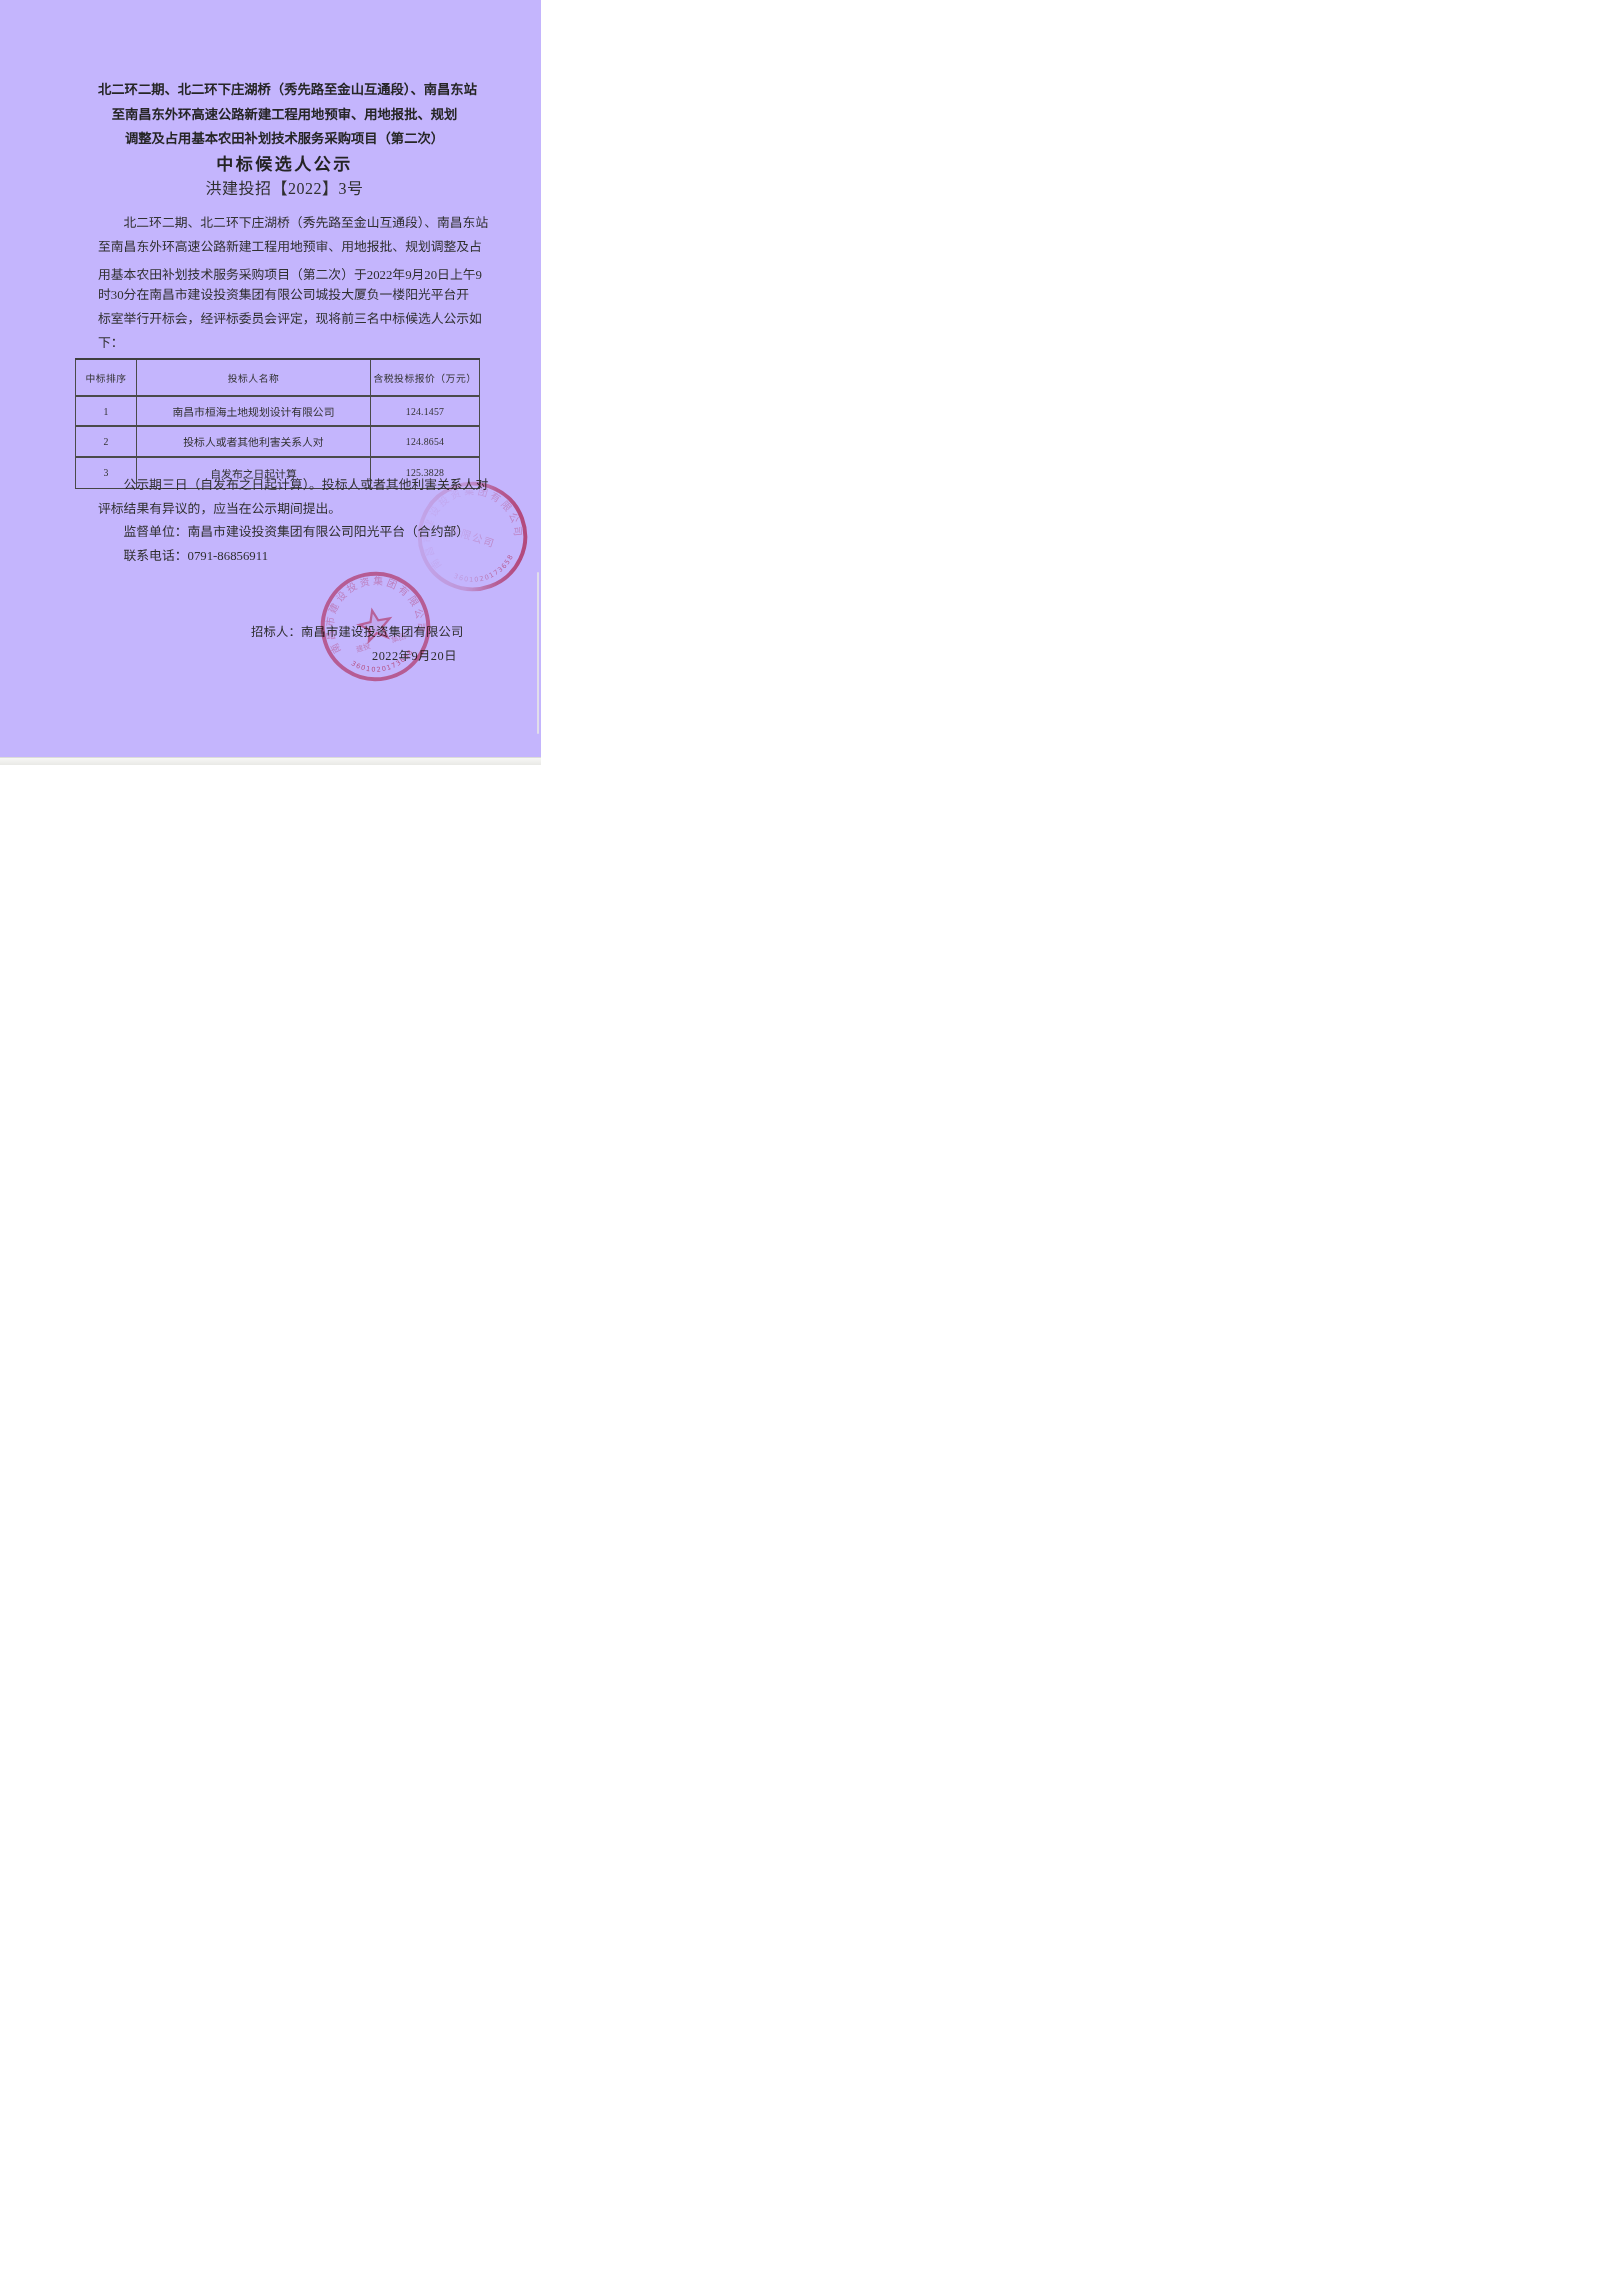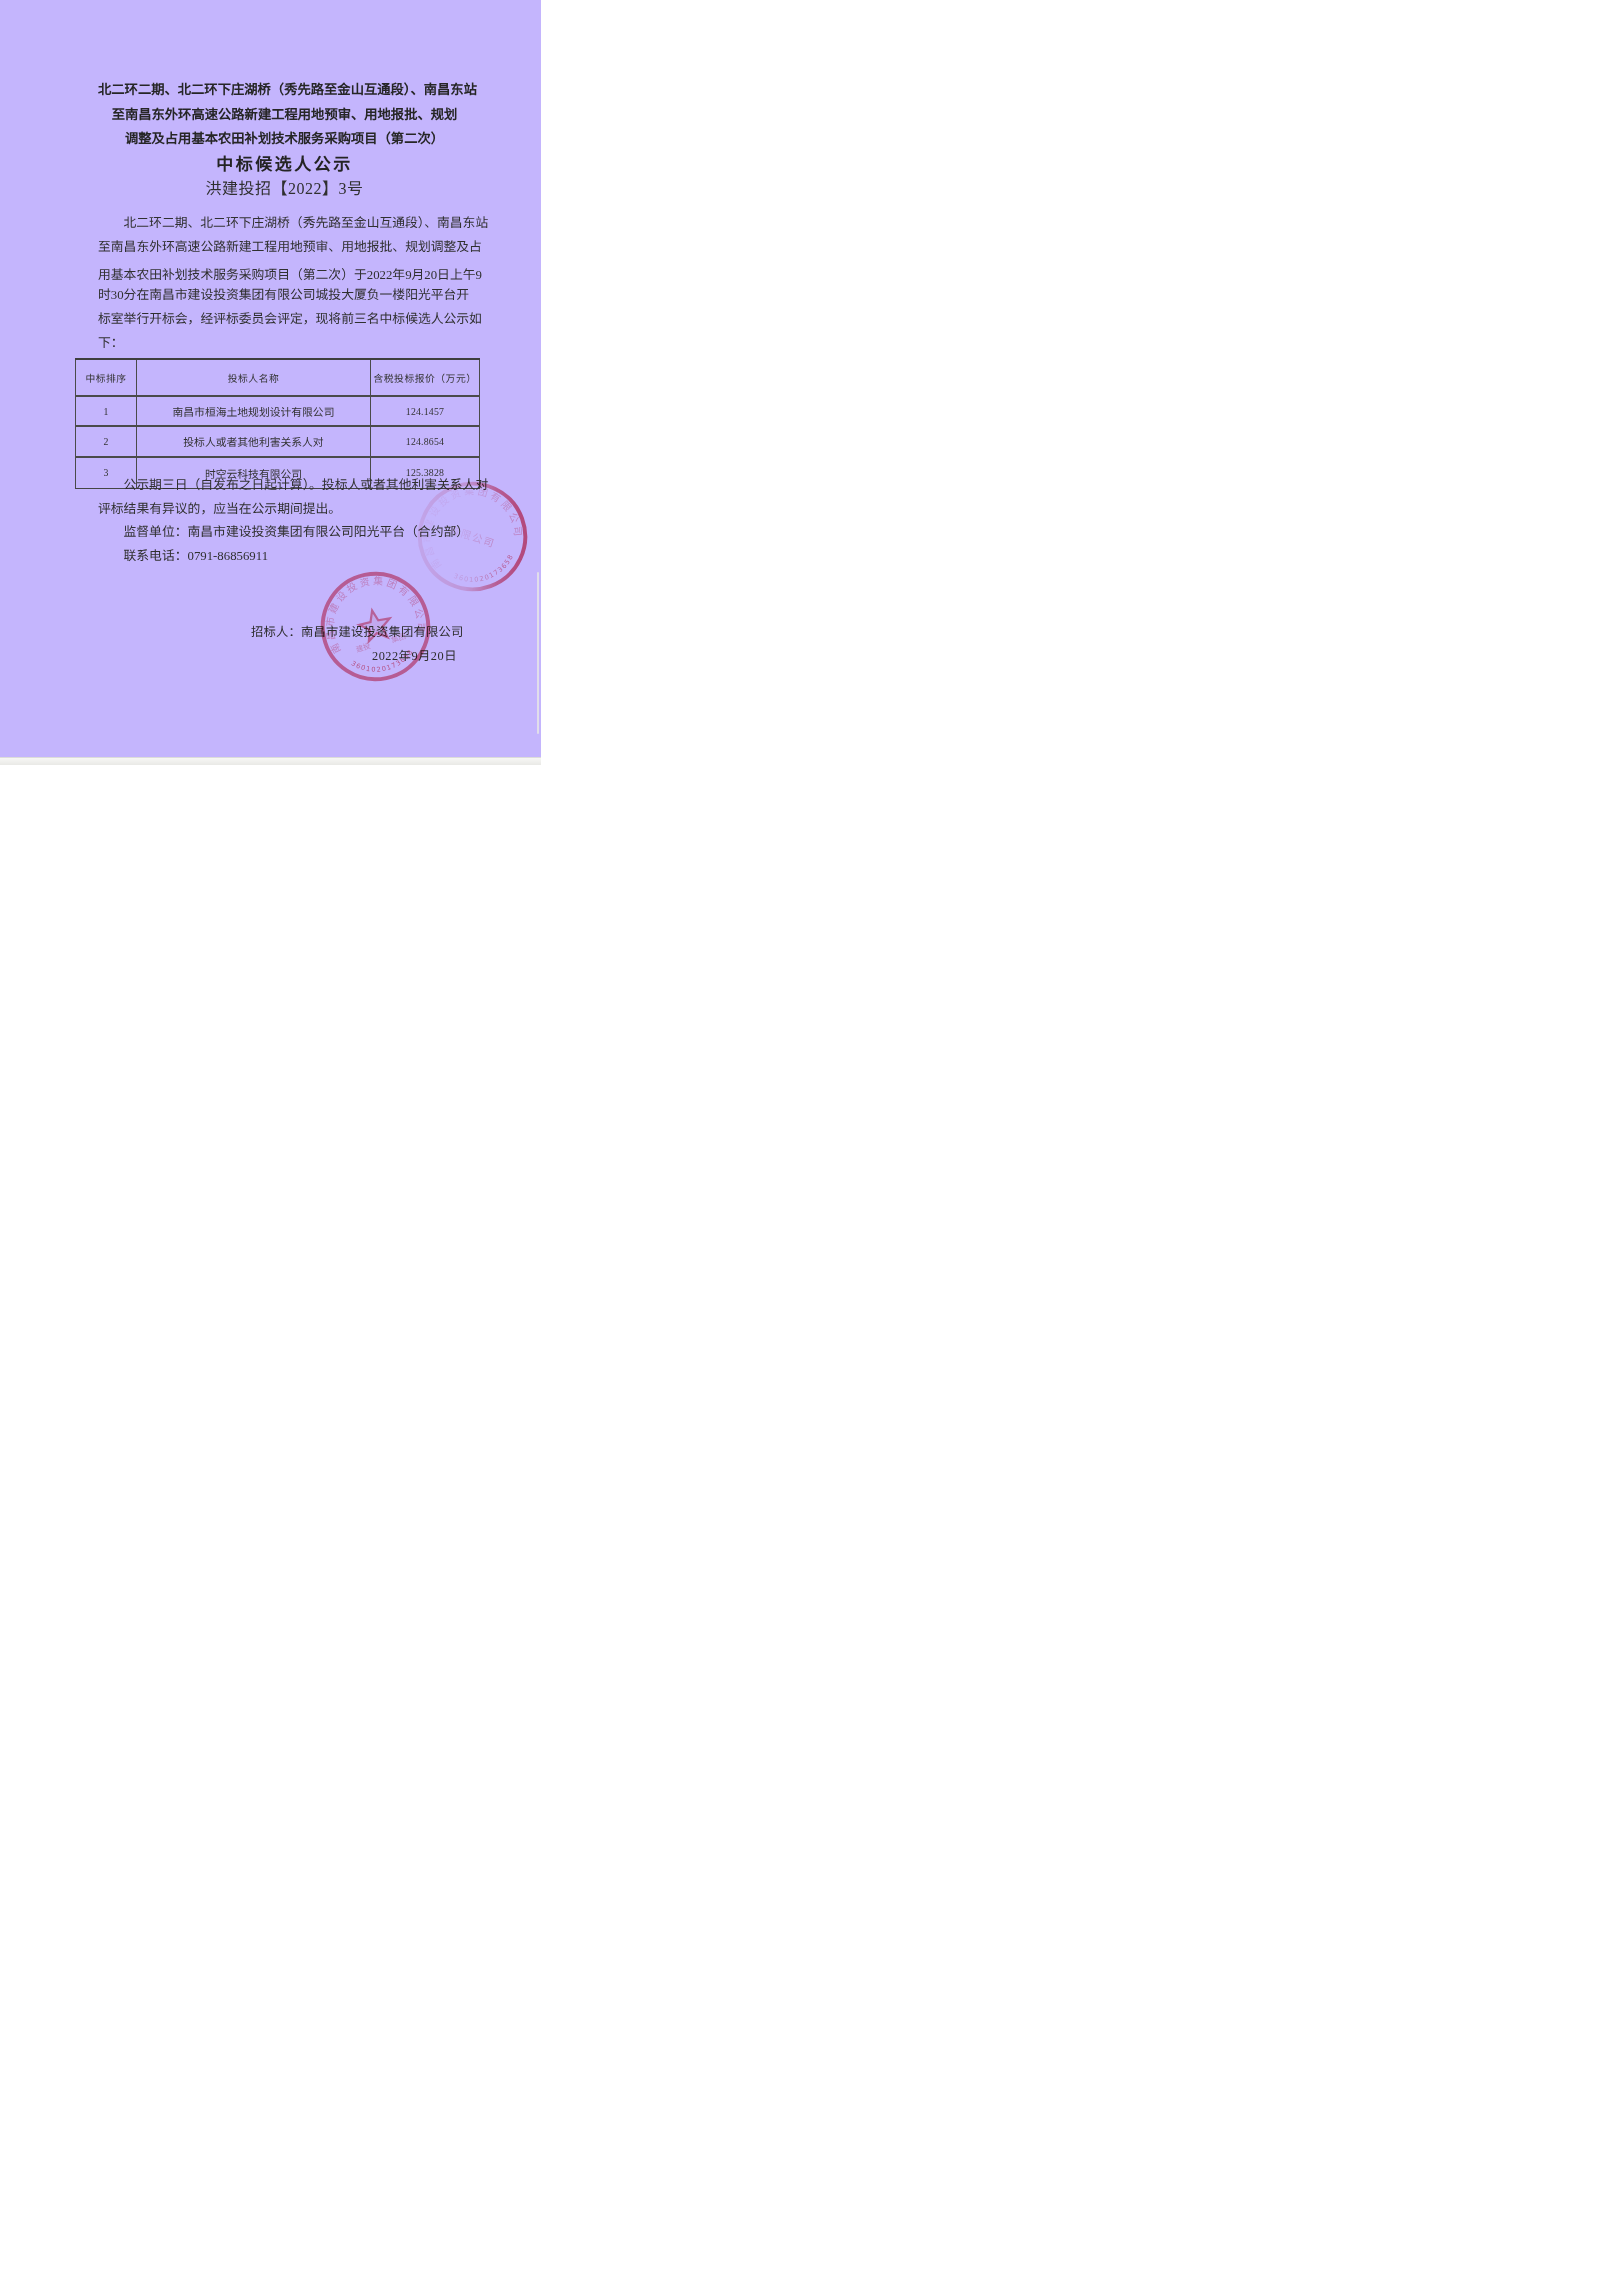--- a/index.html
+++ b/index.html
@@ -94,21 +94,21 @@
         <td class="cell-bidder">南昌市桓海土地规划设计有限公司</td>
         <td class="cell-price">124.1457</td>
       </tr>
       <tr class="r2">
         <td class="cell-rank">2</td>
         <td class="cell-bidder">投标人或者其他利害关系人对</td>
         <td class="cell-price">124.8654</td>
       </tr>
       <tr class="r3">
         <td class="cell-rank">3</td>
-        <td class="cell-bidder">时空云科技有限公司</td>
+        <td class="cell-bidder">自发布之日起计算</td>
         <td class="cell-price">125.3828</td>
       </tr>
     </tbody>
   </table>
 
   <div class="line song n-line indent" style="top:478px">公示期三日（自发布之日起计算）。投标人或者其他利害关系人对</div>
   <div class="line song n-line" style="top:502px">评标结果有异议的，应当在公示期间提出。</div>
   <div class="line song n-line indent" style="top:525px">监督单位：南昌市建设投资集团有限公司阳光平台（合约部）</div>
   <div class="line song n-line indent" style="top:549px">联系电话：0791-86856911</div>
 

